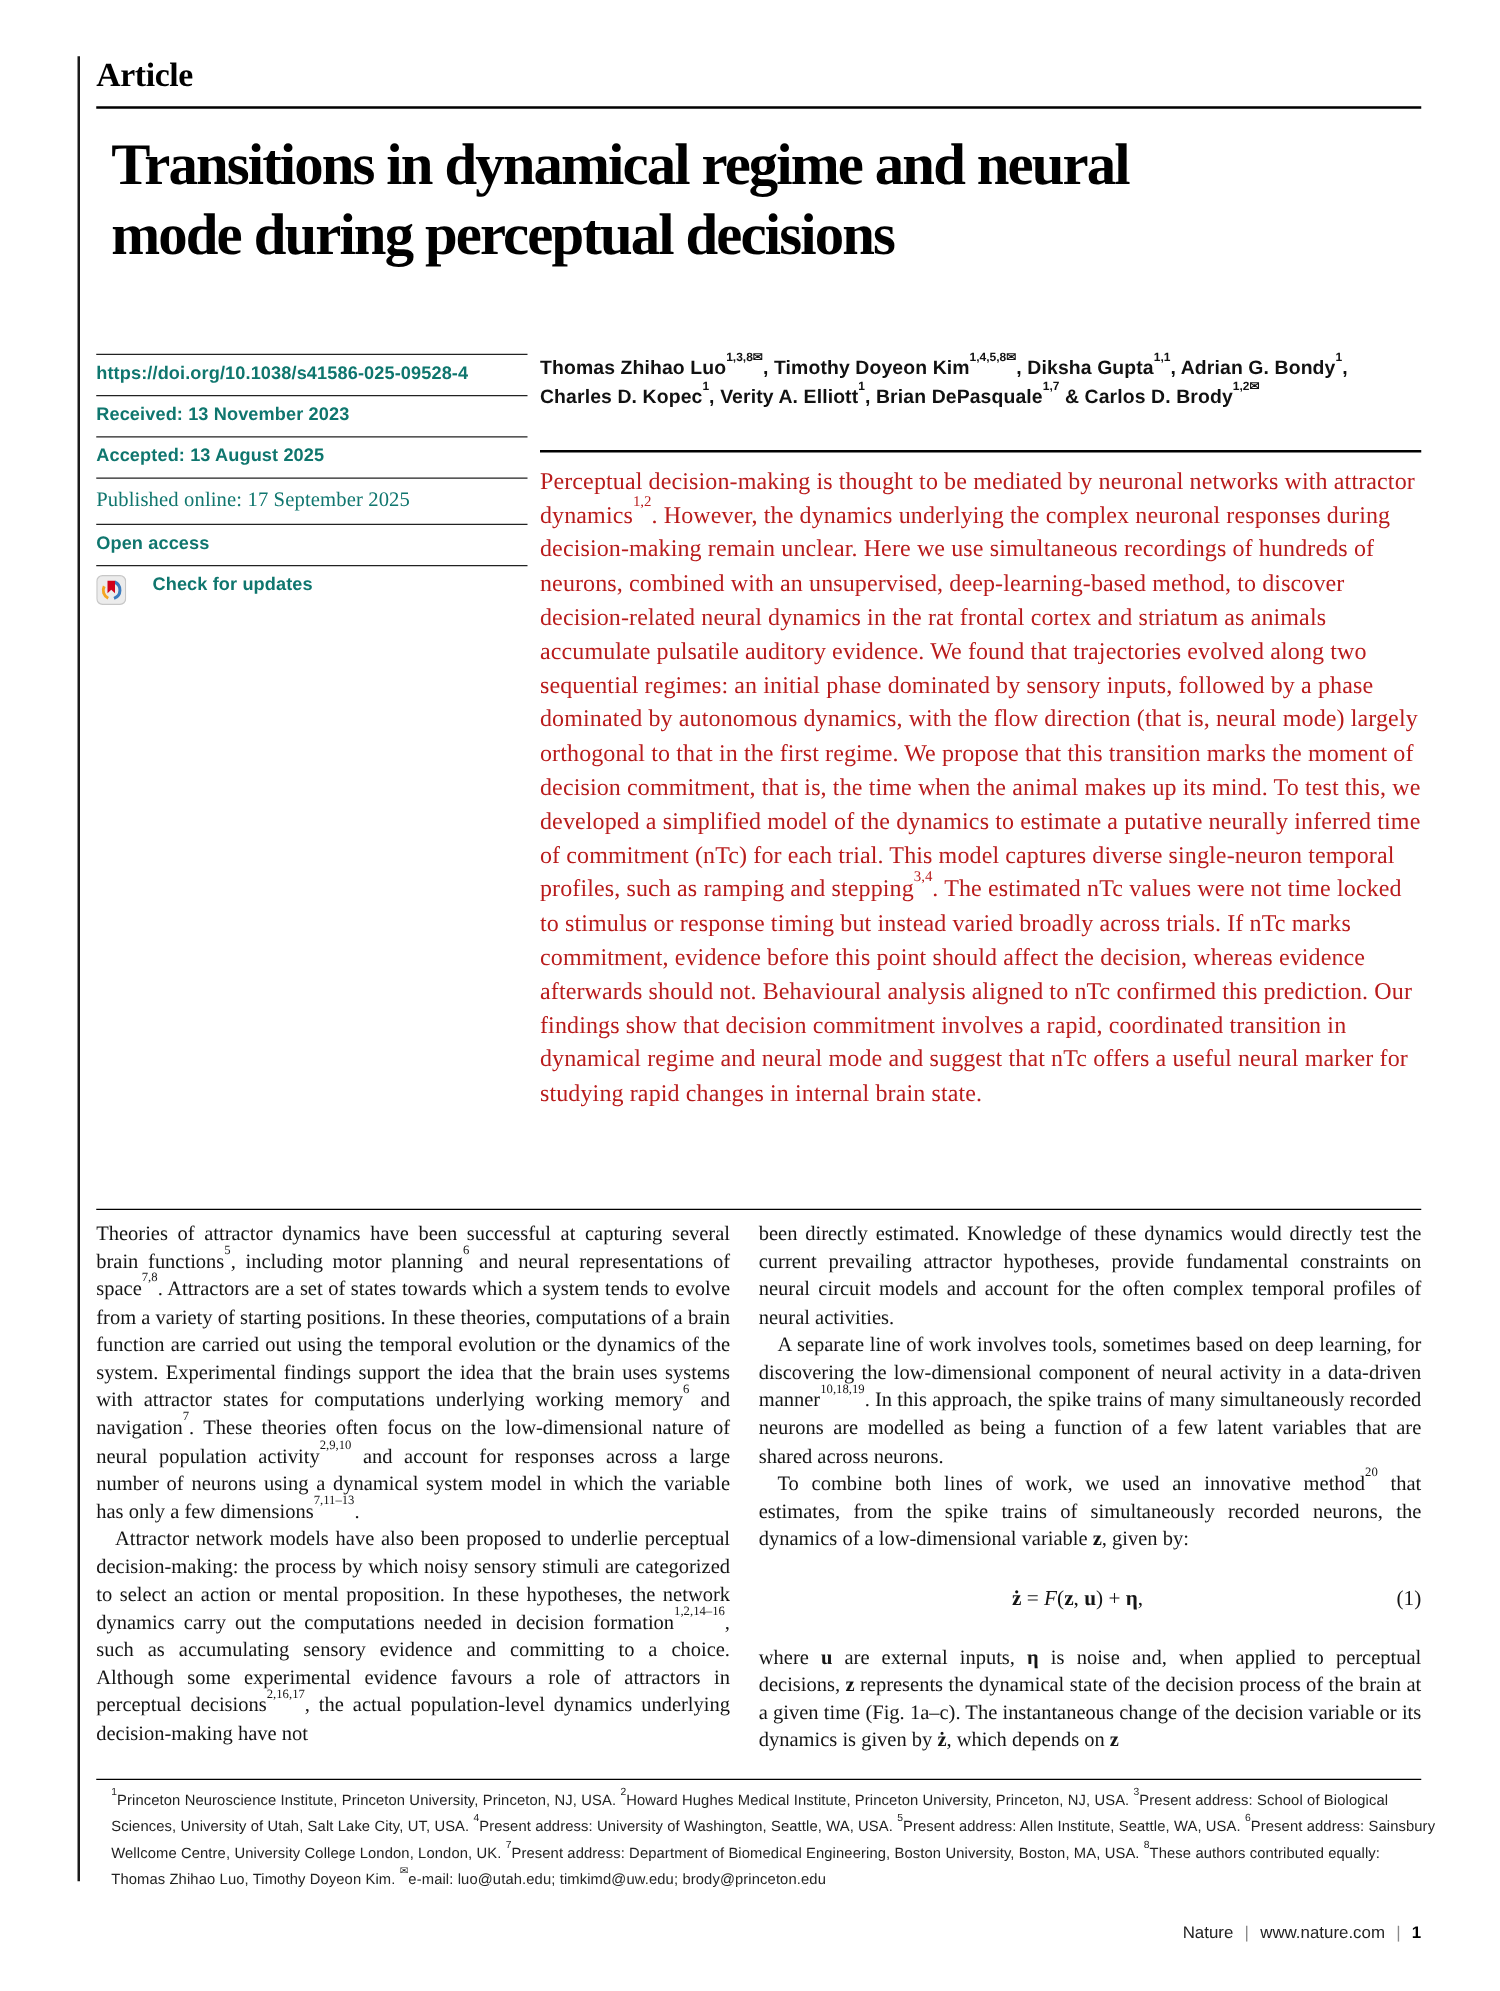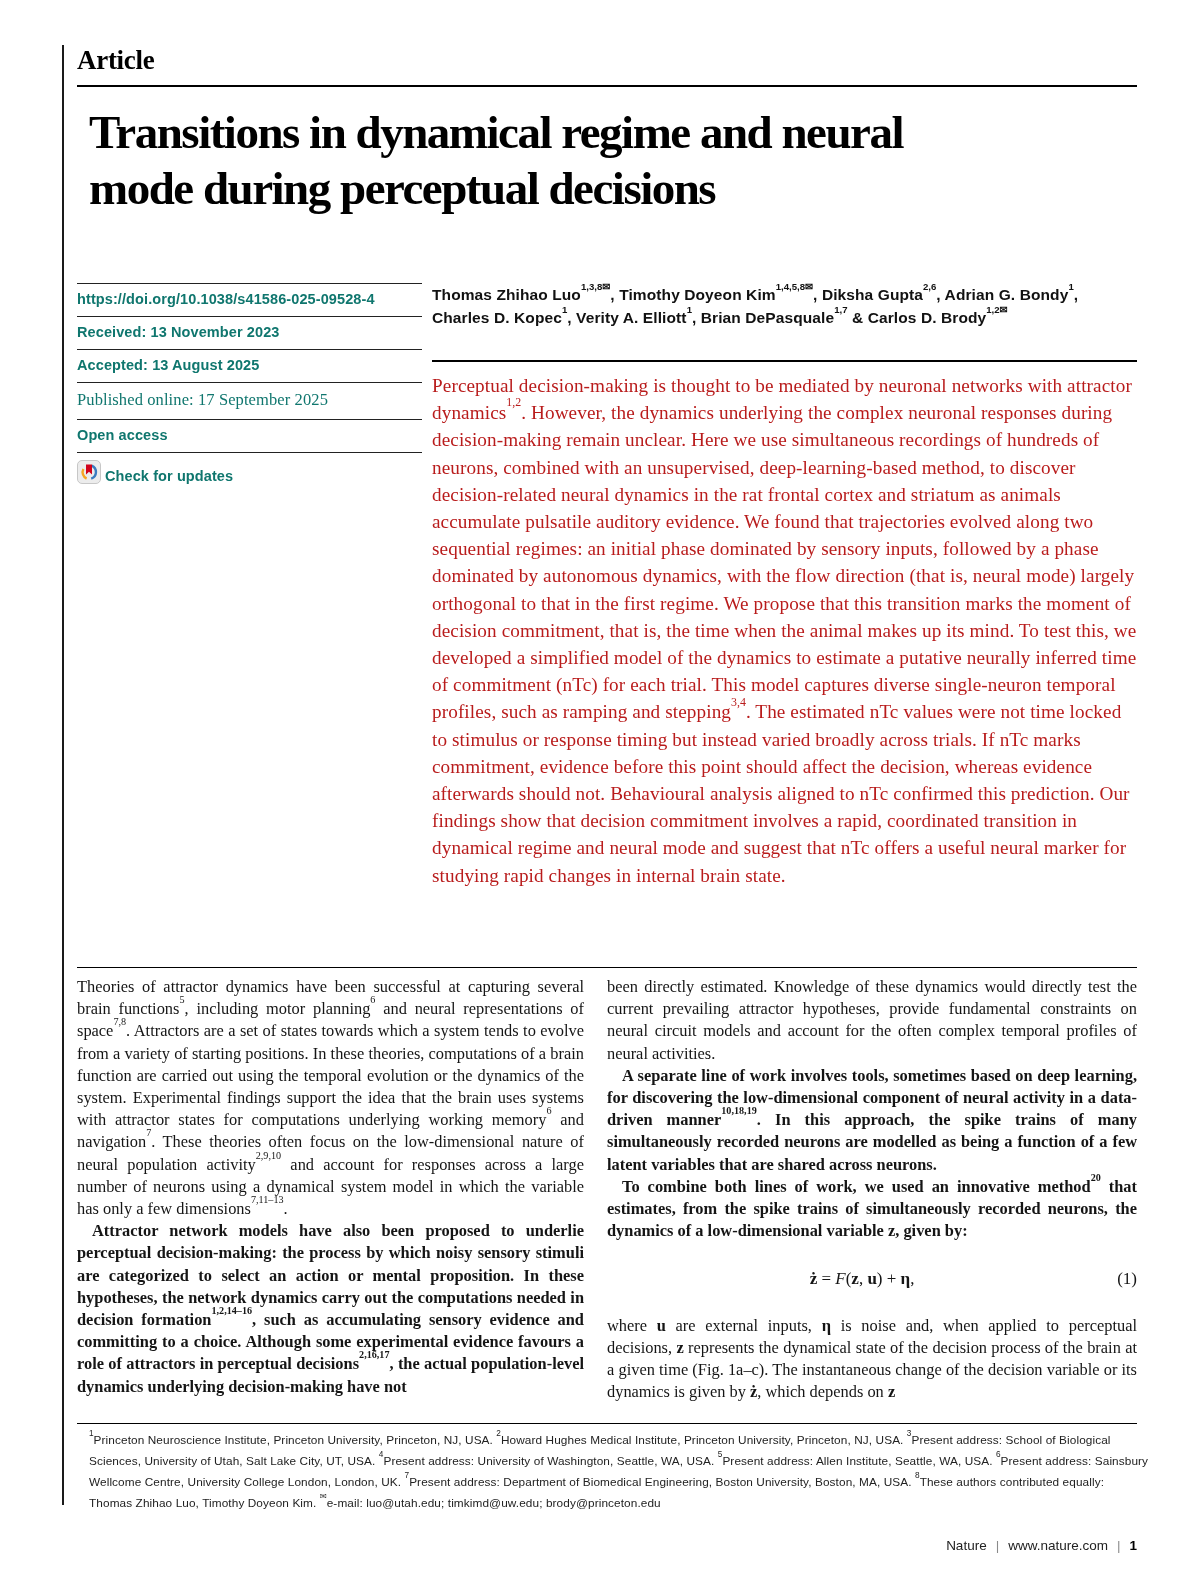--- a/index.html
+++ b/index.html
@@ -15,38 +15,38 @@
   .title{position:absolute;top:92px;left:0;width:1060px;margin:12px;
          font-family:"Liberation Serif",serif;font-weight:bold;color:#000;
          font-size:47px;line-height:56px;letter-spacing:-1.5px;}
   .title span{display:block;}
 
   .meta-authors{position:absolute;top:283px;left:0;width:1060px;display:flex;}
   .sidebar{width:345px;flex:none;font-family:"Liberation Sans",sans-serif;}
   .meta-row{border-top:1px solid #222;padding:7px 0 9px;font-size:14.5px;font-weight:bold;
             color:#0f766e;letter-spacing:0.1px;}
   .meta-row.serif-row{font-family:"Liberation Serif",serif;font-weight:normal;font-size:16.5px;}
-  .meta-row.check-row{display:flex;align-items:flex-end;gap:4px;}
+  .meta-row.check-row{display:flex;align-items:flex-start;gap:21px;}
   .cmark{display:inline-flex;width:24px;height:24px;flex:none;}
 
   .right-head{margin-left:10px;width:705px;}
   .authors{margin:0;font-family:"Liberation Sans",sans-serif;font-weight:bold;
            font-size:15.5px;line-height:23px;color:#111;letter-spacing:0.1px;}
   .authors sup{font-weight:bold;}
   .abstract-rule{margin-top:31px;width:705px;height:2px;background:#000;}
   .abstract{margin:10px 0 12px;font-size:19.2px;line-height:27.2px;color:#b91c1c;
             text-align:left;letter-spacing:0.1px;}
 
   .body-rule{position:absolute;top:967px;left:0;width:1060px;height:1px;background:#000;}
   .columns{position:absolute;top:976px;left:0;width:1060px;display:flex;}
   .col{font-size:16.4px;line-height:22.2px;text-align:justify;color:#151515;}
   .col.left{width:507px;flex:none;margin-right:23px;}
   .col.right{width:530px;flex:none;}
   .col p{margin:0;}
-  .col p.ind{text-indent:15px;font-weight:bold;}
+  .col p.ind{text-indent:15px;}
 
   sup{font-size:62%;line-height:0;position:relative;top:-0.45em;letter-spacing:0;}
 
   .equation{display:flex;align-items:center;margin:26px 0 24px;font-size:17px;}
   .eq-body{flex:1;text-align:center;}
   .eq-num{flex:none;}
 
   .foot-sep{position:absolute;top:1423px;left:0;width:1060px;height:1px;background:#000;}
   .footnotes{position:absolute;top:1430px;left:12px;width:1060px;margin:0;
              font-family:"Liberation Sans",sans-serif;font-size:11.8px;line-height:21px;
@@ -86,21 +86,21 @@
               <rect x="0.5" y="0.5" width="23" height="23" rx="4.5" fill="#ececec" stroke="#c7c7c7"></rect>
               <path d="M9.6 18.6 a 7 7 0 0 1 -3.2 -9.6" fill="none" stroke="#f5a623" stroke-width="2.4"></path>
               <path d="M14.6 5.6 a 7 7 0 0 1 -0.4 13.1" fill="none" stroke="#3a7bbf" stroke-width="2.4"></path>
               <path d="M9 4.5 h6 v10 l-3 -2.7 -3 2.7 z" fill="#d0021b"></path>
             </svg>
           </span>
           <span>Check for updates</span>
         </div>
       </div>
       <div class="right-head">
-        <p class="authors">Thomas Zhihao Luo<sup>1,3,8✉</sup>, Timothy Doyeon Kim<sup>1,4,5,8✉</sup>, Diksha Gupta<sup>2,6</sup>, Adrian G. Bondy<sup>1</sup>, Charles D. Kopec<sup>1</sup>, Verity A. Elliott<sup>1</sup>, Brian DePasquale<sup>1,7</sup> &amp; Carlos D. Brody<sup>1,2✉</sup></p>
+        <p class="authors">Thomas Zhihao Luo<sup>1,3,8✉</sup>, Timothy Doyeon Kim<sup>1,4,5,8✉</sup>, Diksha Gupta<sup>1,1</sup>, Adrian G. Bondy<sup>1</sup>, Charles D. Kopec<sup>1</sup>, Verity A. Elliott<sup>1</sup>, Brian DePasquale<sup>1,7</sup> &amp; Carlos D. Brody<sup>1,2✉</sup></p>
         <div class="abstract-rule"></div>
         <p class="abstract">Perceptual decision-making is thought to be mediated by neuronal networks with attractor dynamics<sup>1,2</sup>. However, the dynamics underlying the complex neuronal responses during decision-making remain unclear. Here we use simultaneous recordings of hundreds of neurons, combined with an unsupervised, deep-learning-based method, to discover decision-related neural dynamics in the rat frontal cortex and striatum as animals accumulate pulsatile auditory evidence. We found that trajectories evolved along two sequential regimes: an initial phase dominated by sensory inputs, followed by a phase dominated by autonomous dynamics, with the flow direction (that is, neural mode) largely orthogonal to that in the first regime. We propose that this transition marks the moment of decision commitment, that is, the time when the animal makes up its mind. To test this, we developed a simplified model of the dynamics to estimate a putative neurally inferred time of commitment (nTc) for each trial. This model captures diverse single-neuron temporal profiles, such as ramping and stepping<sup>3,4</sup>. The estimated nTc values were not time locked to stimulus or response timing but instead varied broadly across trials. If nTc marks commitment, evidence before this point should affect the decision, whereas evidence afterwards should not. Behavioural analysis aligned to nTc confirmed this prediction. Our findings show that decision commitment involves a rapid, coordinated transition in dynamical regime and neural mode and suggest that nTc offers a useful neural marker for studying rapid changes in internal brain state.</p>
       </div>
     </div>
 
     <div class="body-rule"></div>
 
     <div class="columns">
       <div class="col left">
         <p>Theories of attractor dynamics have been successful at capturing several brain functions<sup>5</sup>, including motor planning<sup>6</sup> and neural representations of space<sup>7,8</sup>. Attractors are a set of states towards which a system tends to evolve from a variety of starting positions. In these theories, computations of a brain function are carried out using the temporal evolution or the dynamics of the system. Experimental findings support the idea that the brain uses systems with attractor states for computations underlying working memory<sup>6</sup> and navigation<sup>7</sup>. These theories often focus on the low-dimensional nature of neural population activity<sup>2,9,10</sup> and account for responses across a large number of neurons using a dynamical system model in which the variable has only a few dimensions<sup>7,11–13</sup>.</p>

